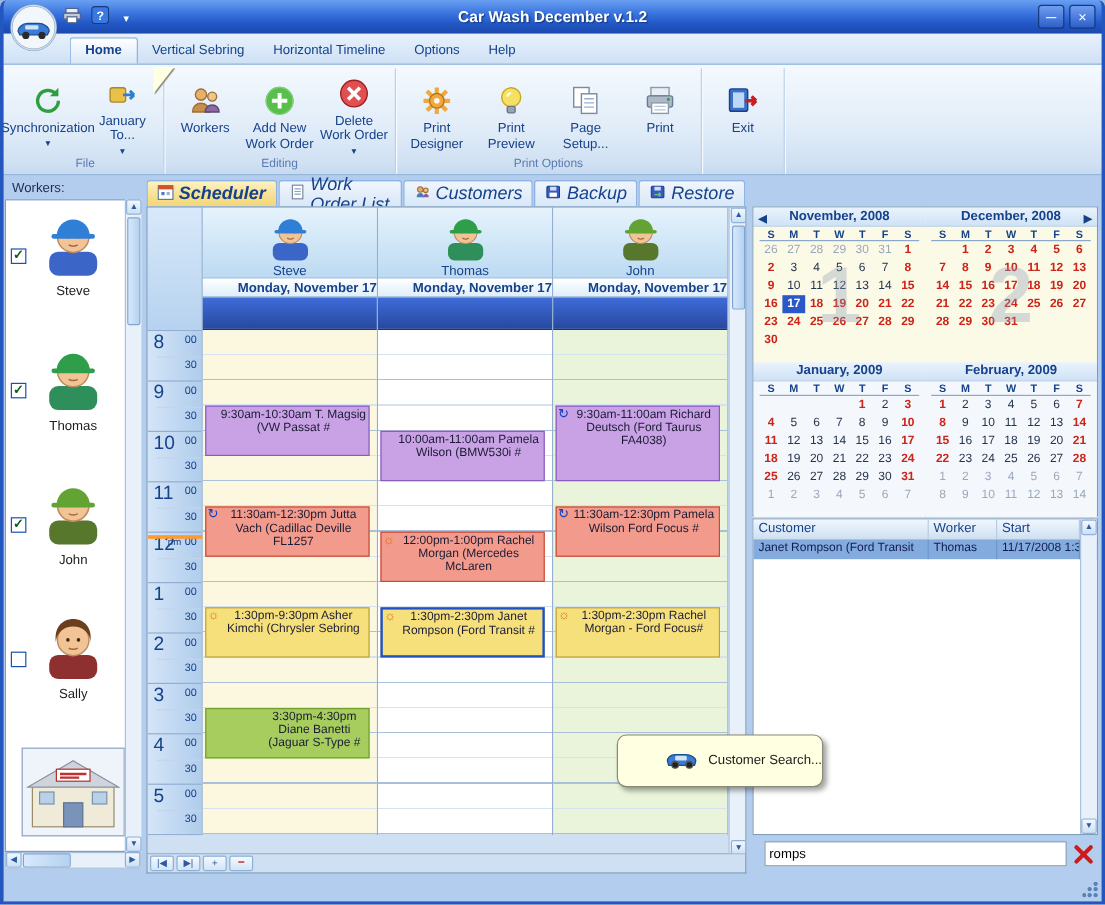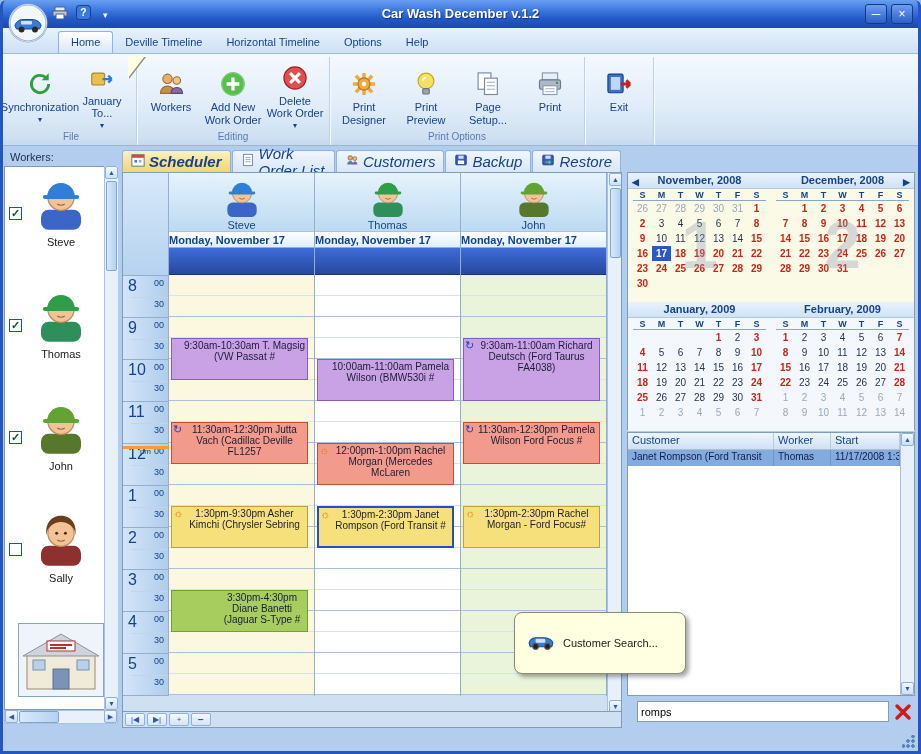--- a/index.html
+++ b/index.html
@@ -16,21 +16,21 @@
   .wbtn { width:22px; height:20px; border:1px solid #16securi3a7f; border:1px solid #163a7f; border-radius:3px; background:linear-gradient(#6f9ef0,#2d5fc8); color:#fff; font-size:12px; text-align:center; line-height:18px; cursor:default; }
   .tb-quick { position:absolute; left:52px; top:5px; display:flex; gap:8px; align-items:center; z-index:35; }
   .tb-caret { color:#fff; font-size:9px; margin-left:4px; }
   .logo { position:absolute; left:8px; top:3px; z-index:40; }
 
   
   .menubar { position:absolute; left:0; top:28px; width:921px; height:26px;
     background:linear-gradient(#e7f1fc,#cfe1f5); border-bottom:1px solid #9cbae0;
     display:flex; align-items:flex-end; padding-left:58px; z-index:20; }
   .mtab { padding:4px 12px 5px 12px; font-size:11px; color:#15428b; cursor:default; }
-  .mtab.active { background:linear-gradient(#ffffff,#e8f1fb 60%, #d8e8f8); border:1px solid #8db2e3; border-bottom:none; border-radius:3px 3px 0 0; font-weight:normal; }
+  .mtab.active { background:linear-gradient(#ffffff,#e8f1fb 60%, #d8e8f8); border:1px solid #8db2e3; border-bottom:none; border-radius:3px 3px 0 0; font-weight:bold; }
 
   
   .ribbon { position:absolute; left:0; top:54px; width:921px; height:92px;
     background:linear-gradient(#f4f9fe,#e2edf9 55%, #d0e1f3 90%, #c6d9ef);
     border-bottom:1px solid #96b6dc; display:flex; padding:3px 2px 0 6px; z-index:10; }
   .rgroup { display:flex; flex-direction:column; border-right:1px solid #bcd2ea; box-shadow:1px 0 0 #f4f9fe; padding:1px 3px 0 3px; }
   .rrow { display:flex; flex:1; align-items:flex-end; }
   .rbtn { width:62px; min-height:66px; display:flex; flex-direction:column; align-items:center; padding-top:3px; border:1px solid transparent; border-radius:3px; cursor:default; }
   .rbtn .ico { height:30px; display:flex; align-items:center; }
   .rlbl { font-size:11px; color:#15428b; text-align:center; line-height:1.15; margin-top:2px; }
@@ -62,21 +62,21 @@
   .rrow2 { position:relative; height:42px; border-bottom:1px solid #93aed0; }
   .rh { position:absolute; left:5px; top:1px; font-size:16px; color:#15428b; }
   .rm00 { position:absolute; right:4px; top:2px; font-size:9px; color:#15428b; }
   .rpm { position:absolute; right:17px; top:3px; font-size:8px; color:#15428b; }
   .rhalf { position:absolute; left:8px; right:0; top:21px; height:20px; border-top:1px solid #c2d4ea; }
   .rm30 { position:absolute; right:4px; top:1px; font-size:9px; color:#15428b; }
   .tmark { position:absolute; left:0; width:46px; height:3px; background:#ff9a30; }
   .wcol { position:absolute; top:0; width:146px; height:523px; border-right:1px solid #93aed0; }
   .colavatar { height:58px; background:linear-gradient(#e6f3fc,#bcdaf2); text-align:center; padding-top:1px; }
   .colname { font-size:11px; color:#15428b; margin-top:-3px; }
-  .coldate { height:17px; background:linear-gradient(#ffffff,#ddeefb); border-top:1px solid #aac2e0; border-bottom:1px solid #93aed0; font-size:11px; font-weight:bold; color:#15428b; text-align:left; line-height:16px; }
+  .coldate { height:17px; background:linear-gradient(#ffffff,#ddeefb); border-top:1px solid #aac2e0; border-bottom:1px solid #93aed0; font-size:11px; font-weight:bold; color:#15428b; text-align:right; line-height:16px; }
   .colband { height:27px; background:linear-gradient(#3f6cda,#27489e); border-bottom:1px solid #1a3478; }
   .colbody { position:relative; height:420px;
     background-image:repeating-linear-gradient(to bottom, transparent 0, transparent 20px, #d7e2ef 20px, #d7e2ef 21px, transparent 21px, transparent 41px, #aabfda 41px, #aabfda 42px); }
   .ev { position:absolute; left:2px; right:6px; border:1px solid; font-size:10px; line-height:1.12; color:#1c1c34; text-align:center; overflow:hidden; padding:1px 2px 0 12px; cursor:default; }
   .ev.sel { border-width:2px; }
   .evico { position:absolute; left:1px; top:0; font-size:11px; }
   .evico.rec { color:#1540c0; }
   .evico.sun { color:#e07818; }
   .sched-foot { position:absolute; left:0; top:523px; width:484px; height:17px; background:#cfe0f2; }
   .svscroll { position:absolute; left:484px; top:0; width:16px; height:540px; background:#e8f0fa; border-left:1px solid #aac0dc; }
@@ -108,21 +108,21 @@
   .orow { display:flex; height:16px; background:#84abde; cursor:default; }
   .oc { font-size:10px; color:#101c50; padding:1px 0 0 4px; border-right:1px solid #6e96cc; overflow:hidden; white-space:nowrap; }
   .ovscroll { position:absolute; right:0; top:0; width:14px; height:262px; background:#e8f0fa; border-left:1px solid #aac0dc; }
 
   
   .searchrow { position:absolute; left:627px; top:700px; width:288px; height:24px; }
   .searchrow input { position:absolute; left:10px; top:1px; width:252px; height:21px; border:1px solid #7f9db9; font-family:"Liberation Sans",sans-serif; font-size:11px; padding:0 3px; outline:none; }
   .clearx { position:absolute; left:266px; top:2px; width:20px; height:20px; cursor:default; }
 
   
-  .tip { position:absolute; left:514px; top:612px; width:172px; height:62px; background:#ffffe1; border:1px solid #8a8a78; border-radius:8px; box-shadow:3px 3px 4px rgba(0,0,0,0.35); z-index:50; display:flex; align-items:center; padding-left:12px; gap:8px; }
+  .tip { position:absolute; left:514px; top:612px; width:172px; height:44px; background:#ffffe1; border:1px solid #8a8a78; border-radius:8px; box-shadow:3px 3px 4px rgba(0,0,0,0.35); z-index:50; display:flex; align-items:center; padding-left:12px; gap:8px;justify-content:flex-end; }
   .tiptext { font-size:11px; color:#202020; }
   .tiptail { position:absolute; left:128px; top:56px; width:0; height:0; border-top:22px solid #ffffe1; border-right:17px solid transparent; filter:drop-shadow(1px 1px 0 #8a8a78); z-index:49; }
 
   .grip { position:absolute; right:6px; bottom:6px; width:13px; height:13px; z-index:61;
     background:
       radial-gradient(circle at 11px 11px, #5a80b8 1.5px, transparent 2px),
       radial-gradient(circle at 11px 6px, #5a80b8 1.5px, transparent 2px),
       radial-gradient(circle at 6px 11px, #5a80b8 1.5px, transparent 2px),
       radial-gradient(circle at 11px 1.5px, #5a80b8 1.5px, transparent 2px),
       radial-gradient(circle at 1.5px 11px, #5a80b8 1.5px, transparent 2px),
@@ -159,21 +159,21 @@
       <circle cx="20" cy="20" r="18.5" fill="none" stroke="#ffffff" stroke-width="1" opacity="0.6"></circle>
       <path d="M7 23c0-3 3.5-6.5 8-6.5h9c4.5 0 9 2.8 9 6.5l-1.5 3H8.5z" fill="#3a7bd5" stroke="#1a4a90"></path>
       <rect x="13" y="18" width="11" height="3.6" rx="1" fill="#cfe4f8"></rect>
       <circle cx="13.5" cy="26.5" r="3" fill="#2a2a2a"></circle>
         <circle cx="27" cy="26.5" r="3" fill="#2a2a2a"></circle>
     </svg>
   </div>
 
   <div class="menubar" id="menuTabs">
       <div class="mtab active">Home</div>
-      <div class="mtab">Deville Timeline</div>
+      <div class="mtab">Vertical Sebring</div>
       <div class="mtab">Horizontal Timeline</div>
       <div class="mtab">Options</div>
       <div class="mtab">Help</div>
     </div>
   <div class="ribbon" id="ribbon">
       <div class="rgroup">
         <div class="rrow">
           <div class="rbtn">
             <span class="ico">
               <svg width="26" height="26" viewBox="0 0 24 24">

